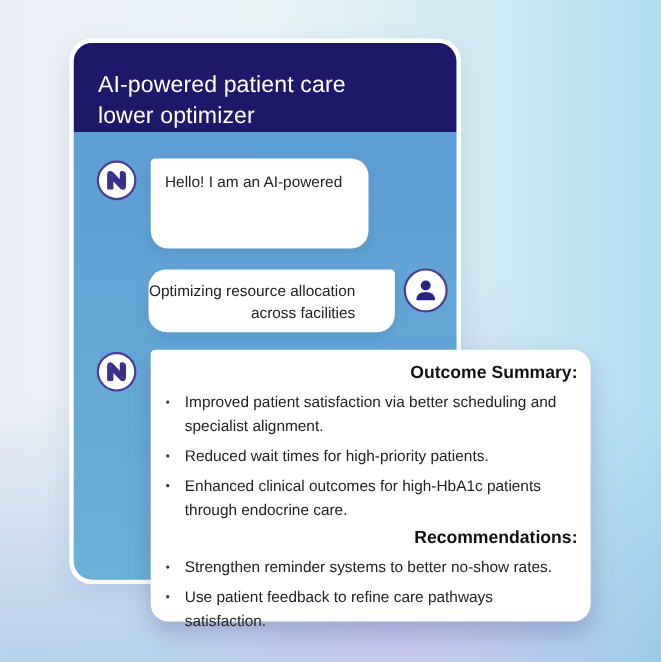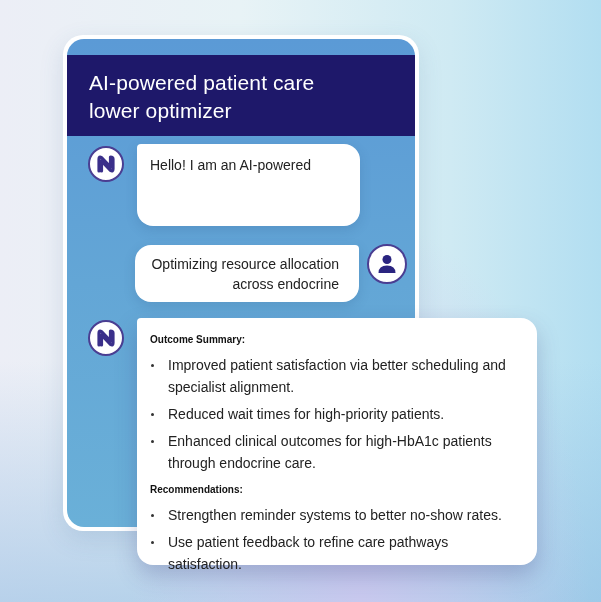--- a/index.html
+++ b/index.html
@@ -15,21 +15,21 @@
     position:absolute; left:63px; top:35px; width:356px; height:496px;
     background:#fff; border-radius:20px;
     box-shadow: 0 8px 24px rgba(60,100,150,0.15);
   }
   .card-inner {
     position:absolute; left:4px; top:4px; right:4px; bottom:4px;
     border-radius:17px; overflow:hidden;
     background: linear-gradient(180deg, #5b9ad6 0%, #63a6d6 50%, #6ab0d8 100%);
   }
   .header {
-    background:#1e186a; height:81px; padding:14px 22px 0 22px; box-sizing:border-box;margin-top:16px;
+    background:#1e186a; height:81px; padding:25px 22px 0 22px; box-sizing:border-box;
   }
   .header h1 {
     margin:0; color:#fff; font-size:21px; line-height:28px; font-weight:normal;
     letter-spacing:0.1px;
   }
   .avatar {
     position:absolute; width:36px; height:36px; border-radius:50%;
     background:#fff; border:2px solid #4a3e92; box-sizing:border-box;
     display:flex; align-items:center; justify-content:center;
   }
@@ -40,21 +40,21 @@
   }
   .bubble-bot { border-radius:4px 16px 16px 16px; }
   .bubble-user { border-radius:16px 4px 16px 16px; text-align:right; }
   .summary {
     position:absolute; left:137px; top:318px; width:400px; height:247px;
     background:#fff; border-radius:4px 16px 16px 16px;
     box-shadow: 0 10px 22px rgba(60,70,130,0.28);
     padding:11px 12px 0 13px; box-sizing:border-box; color:#222;
     font-size:14px; line-height:22px;
   }
-  .summary h3 { margin:0 0 3px 0; font-size:10px; font-weight:bold; color:#111; line-height:22px; }
+  .summary h3 { margin:0 0 3px 0; font-size:16px; font-weight:bold; color:#111; line-height:22px;text-align:right; }
   .summary ul { margin:0 0 5px 0; padding:0; list-style:none; }
   .summary li { position:relative; padding-left:18px; margin-bottom:5px; }
   .summary li::before {
     content:""; position:absolute; left:1px; top:10px; width:3px; height:3px;
     border-radius:50%; background:#333;
   }
 </style>
 </head>
 <body>
 
@@ -67,27 +67,27 @@
       </h1>
     </div>
   </div>
 </div>
 
 <div class="avatar" style="left:88px; top:146px;">
   <svg width="22" height="22" viewBox="0 0 22 22">
     <path d="M4 18 L4 6 Q4 3 6.5 4.5 L15.5 14 L15.5 4 M15.5 4 Q18 4 18 6 L18 16 Q18 19 15.5 17.5 L6.5 8 L6.5 18" fill="none" stroke="#3a2f8a" stroke-width="3.2" stroke-linejoin="round" stroke-linecap="round"></path>
   </svg>
 </div>
-<div class="bubble bubble-bot" style="left:137px; top:144px; width:223px; height:82px; padding:11px 0 0 13px; box-sizing:border-box;">
+<div class="bubble bubble-bot" style="left:137px; top:144px; width:198px; height:82px; padding:11px 0 0 13px; box-sizing:border-box;">
   <div>Hello! I am an AI-powered</div>
 </div>
 
-<div class="bubble bubble-user" style="left:135px; top:245px; width:224px; height:57px; padding:9px 20px 0 0; box-sizing:border-box;">
+<div class="bubble bubble-user" style="left:135px; top:245px; width:224px; height:57px; padding:9px 36px 0 0; box-sizing:border-box;">
   <div>Optimizing resource allocation</div>
-  <div>across endocrine</div>
+  <div>across facilities</div>
 </div>
 <div class="avatar" style="left:367px; top:244px; width:40px; height:40px;">
   <svg width="22" height="22" viewBox="0 0 22 22">
     <circle cx="11" cy="6.5" r="4.5" fill="#2a2480"></circle>
     <path d="M2.5 20 Q2.5 12.5 11 12.5 Q19.5 12.5 19.5 20 Z" fill="#2a2480"></path>
   </svg>
 </div>
 
 <div class="avatar" style="left:88px; top:320px;">
   <svg width="22" height="22" viewBox="0 0 22 22">

